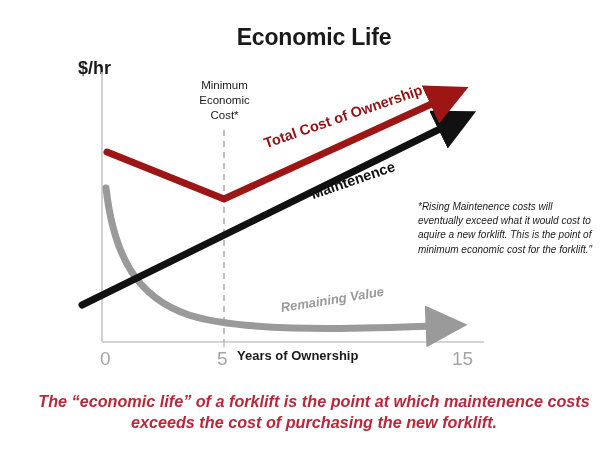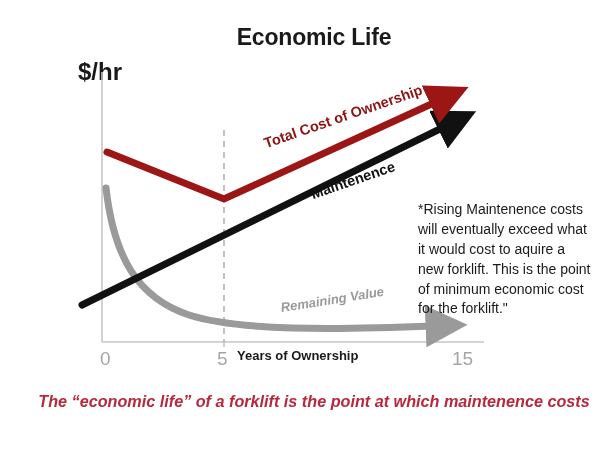--- a/index.html
+++ b/index.html
@@ -37,21 +37,21 @@
     font-weight: bold;
     letter-spacing: -0.2px;
     color: #1a1a1a;
   }
 
   
   .y-axis-label {
     position: absolute;
     left: 64px;
     top: 58px;
-    font-size: 24px;
+    font-size: 18px;
     font-weight: bold;
     color: #1a1a1a;
   }
 
   .x-axis-title {
     position: absolute;
     left: 223px;
     top: 348px;
     font-size: 13px;
     font-weight: bold;
@@ -113,21 +113,22 @@
     color: #9a9a9a;
     transform: rotate(-9deg);
   }
 
   
   .footnote {
     position: absolute;
     left: 404px;
     top: 200px;
     width: 176px;
-    font-size: 14px;
+    font-size: 10px;
+    font-style: italic;
     line-height: 1.42;
     color: #1a1a1a;
   }
 
   
   .caption {
     position: absolute;
     left: 16px;
     top: 391px;
     width: 568px;
@@ -186,32 +187,38 @@
       <path d="M68,305 L432,126" fill="none" stroke="#111111" stroke-width="7" stroke-linecap="round" marker-end="url(#arrowBlack)"></path>
     </g>
 
     <g>
       <path d="M93,152 L210,199 L424,101" fill="none" stroke="#9d1616" stroke-width="7" stroke-linejoin="miter" stroke-linecap="round" marker-end="url(#arrowRed)"></path>
     </g>
 
     <line x1="210" y1="342" x2="210" y2="347" stroke="#c6c6c6" stroke-width="1.6"></line>
   </svg>
 
+  <div class="min-cost-callout">
+    <div>Minimum</div>
+    <div>Economic</div>
+    <div>Cost*</div>
+  </div>
 
   <div class="series-label label-tco">Total Cost of Ownership</div>
 
   <div class="series-label label-maint">Maintenence</div>
 
   <div class="series-label label-remaining">Remaining Value</div>
 
   <div class="tick-label tick-0">0</div>
   <div class="tick-label tick-5">5</div>
   <div class="tick-label tick-15">15</div>
 
   <div class="x-axis-title">Years of Ownership</div>
 
   <div class="footnote">*Rising Maintenence costs will eventually exceed what it would cost to aquire a new forklift. This is the point of minimum economic cost for the forklift."</div>
 
   <div class="caption">
     <span class="caption-line">The “economic life” of a forklift is the point at which maintenence costs</span>
+    <span class="caption-line">exceeds the cost of purchasing the new forklift.</span>
   </div>
 
 </div>
 
 </body></html>

